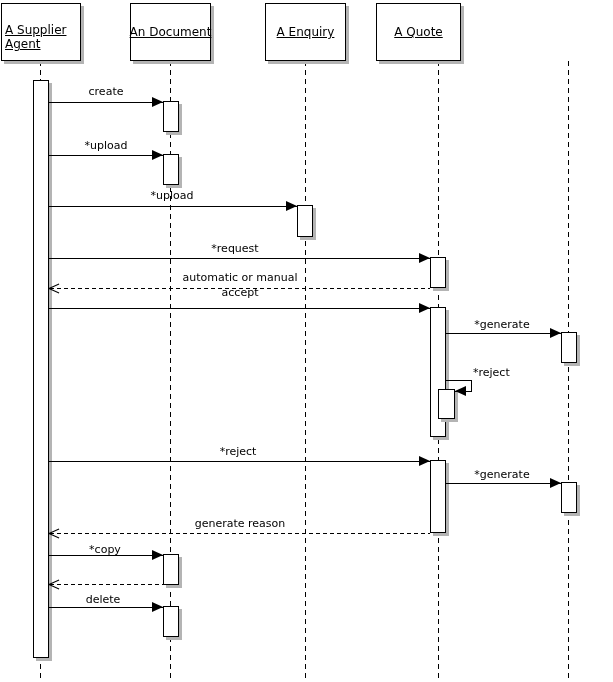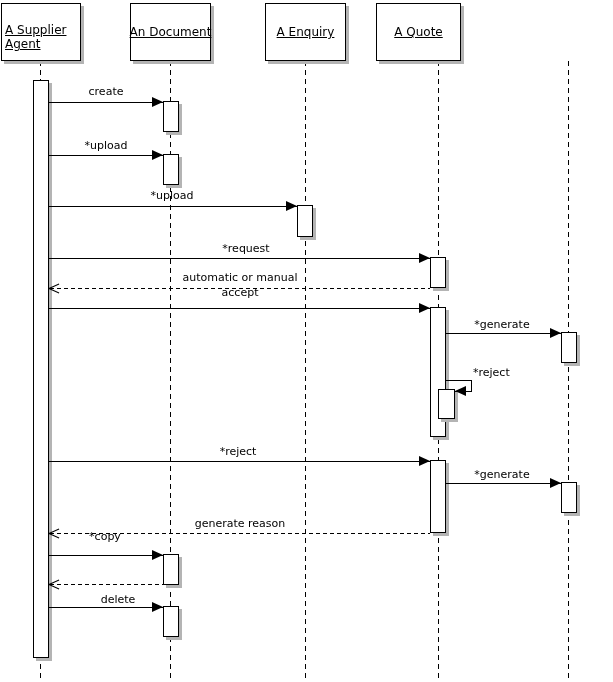--- a/index.html
+++ b/index.html
@@ -99,21 +99,21 @@
   <div class="hline" style="left:49px;top:155px;width:114px"></div>
   <div class="tri-r" style="left:152px;top:150px"></div>
   <div class="mlab" style="left:106px;top:139px">*upload</div>
 
   <div class="hline" style="left:49px;top:206px;width:248px"></div>
   <div class="tri-r" style="left:286px;top:201px"></div>
   <div class="mlab" style="left:172px;top:189px">*upload</div>
 
   <div class="hline" style="left:49px;top:258px;width:381px"></div>
   <div class="tri-r" style="left:419px;top:253px"></div>
-  <div class="mlab" style="left:246px;top:242px">*request</div>
+  <div class="mlab" style="left:235px;top:242px">*request</div>
 
   <div class="dline" style="left:50px;top:288px;width:380px"></div>
   <div class="oh" style="left:49px;top:288px">
       <i class="up"></i>
       <i class="dn"></i>
     </div>
   <div class="mlab" style="left:240px;top:271px">automatic or manual</div>
 
   <div class="hline" style="left:49px;top:308px;width:381px"></div>
   <div class="tri-r" style="left:419px;top:303px"></div>
@@ -139,25 +139,25 @@
 
   <div class="dline" style="left:50px;top:533px;width:380px"></div>
   <div class="oh" style="left:49px;top:533px">
       <i class="up"></i>
       <i class="dn"></i>
     </div>
   <div class="mlab" style="left:240px;top:517px">generate reason</div>
 
   <div class="hline" style="left:49px;top:555px;width:114px"></div>
   <div class="tri-r" style="left:152px;top:550px"></div>
-  <div class="mlab" style="left:105px;top:530px">*copy</div>
+  <div class="mlab" style="left:105px;top:543px">*copy</div>
 
   <div class="dline" style="left:50px;top:584px;width:113px"></div>
   <div class="oh" style="left:49px;top:584px">
       <i class="up"></i>
       <i class="dn"></i>
     </div>
 
   <div class="hline" style="left:49px;top:607px;width:114px"></div>
   <div class="tri-r" style="left:152px;top:602px"></div>
-  <div class="mlab" style="left:118px;top:593px">delete</div>
+  <div class="mlab" style="left:103px;top:593px">delete</div>
 
 </div>
 
 </body></html>

